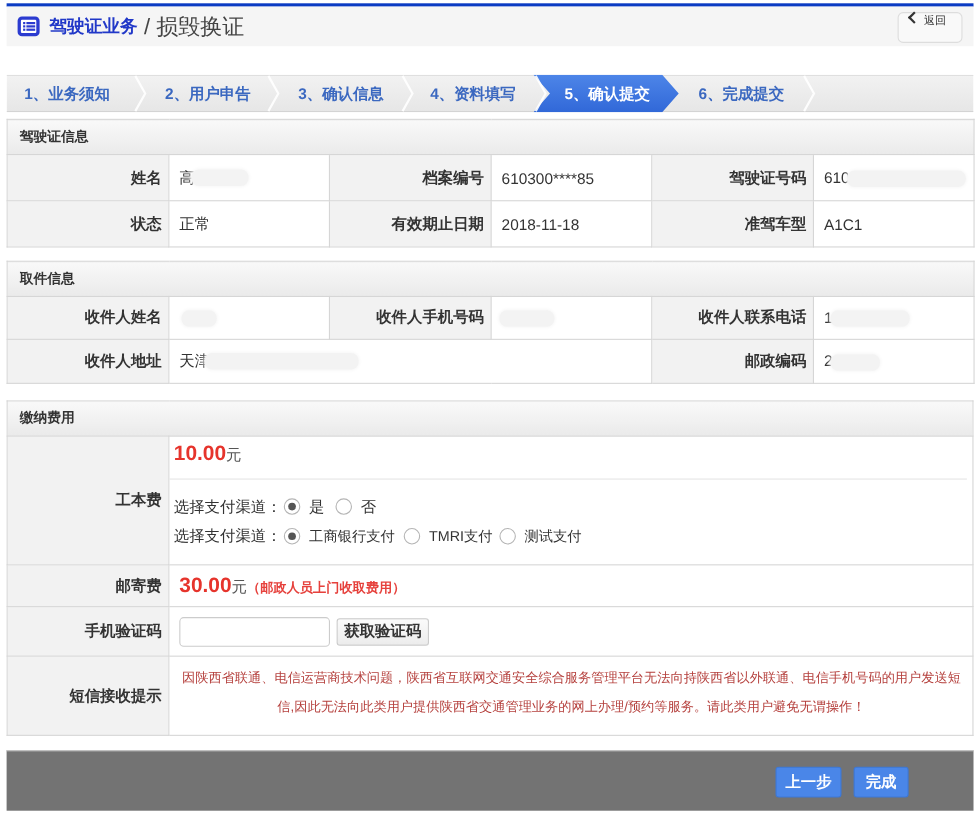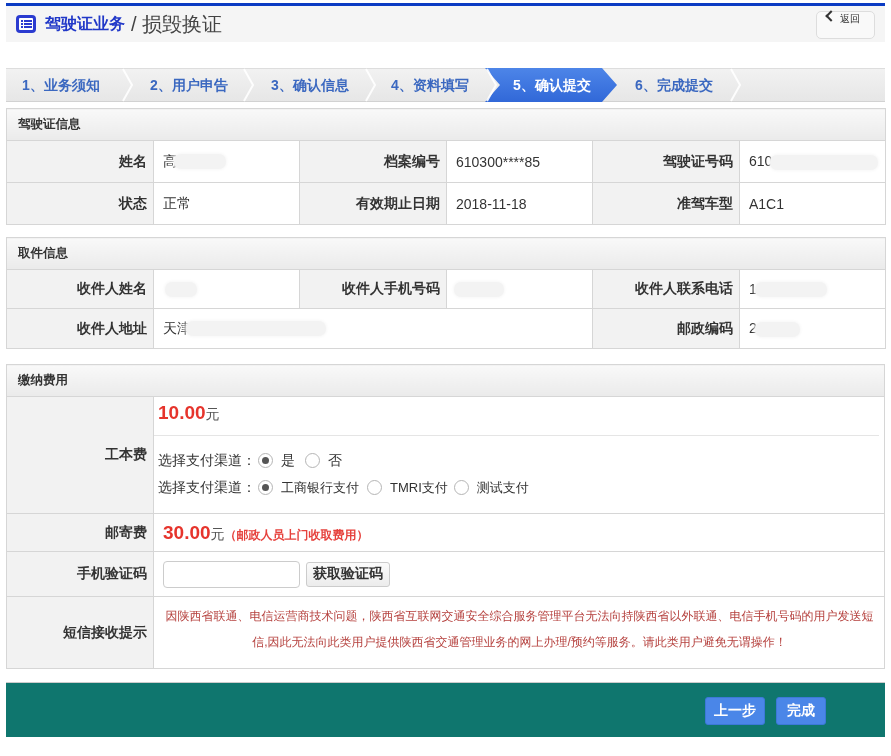--- a/index.html
+++ b/index.html
@@ -25,21 +25,21 @@
 .feeblock { padding:6px 0 0 4px; font-size:14px; }
 .price { color:#e6342c; font-weight:bold; font-size:19px; }
 .yuan { color:#555; font-size:14px; font-weight:normal; }
 .divline { border-top:1px solid #e5e5e5; margin:13px 0 0 -4px; width:725px; }
 .radiorow { display:flex; align-items:center; height:17px; font-size:13px; color:#333; }
 .radio { width:15px; height:15px; border:1px solid #b5b5b5; border-radius:50%; background:#fff; display:inline-block; position:relative; margin-right:8px; flex:none; }
 .radio.sel::after { content:""; position:absolute; left:3px; top:3px; width:7px; height:7px; background:#555; border-radius:50%; }
 .vcode-input { width:137px; height:27px; border:1px solid #ccc; border-radius:4px; background:#fff; display:inline-block; vertical-align:middle; }
 .vcode-btn { display:inline-flex; align-items:center; justify-content:center; height:25px; width:84px; background:linear-gradient(#fbfbfb,#ececec); border:1px solid #ccc; border-radius:3px; font-weight:bold; font-size:14px; margin-left:6px; vertical-align:middle; }
 .notice { color:#b5403d; font-size:12px; line-height:26px; padding:6px 8px 5px 9px; }
-.footer { margin-top:13px; border-top:1px solid #ccc; background:#0f766e; height:55px; position:relative; }
+.footer { margin-top:13px; border-top:1px solid #ccc; background:#737373; height:55px; position:relative; }
 .fbtn { position:absolute; top:14px; height:28px; background:#4a86e8; border:1px solid #3c78d8; border-radius:3px; color:#fff; font-size:14px; font-weight:bold; display:flex; align-items:center; justify-content:center; }
 .btn-prev { right:120px; width:60px; }
 .btn-done { right:59px; width:50px; }
 </style>
 </head>
 <body>
 <div class="wrap">
   <div class="topline"></div>
   <div class="hdr">
     <div class="hico">

